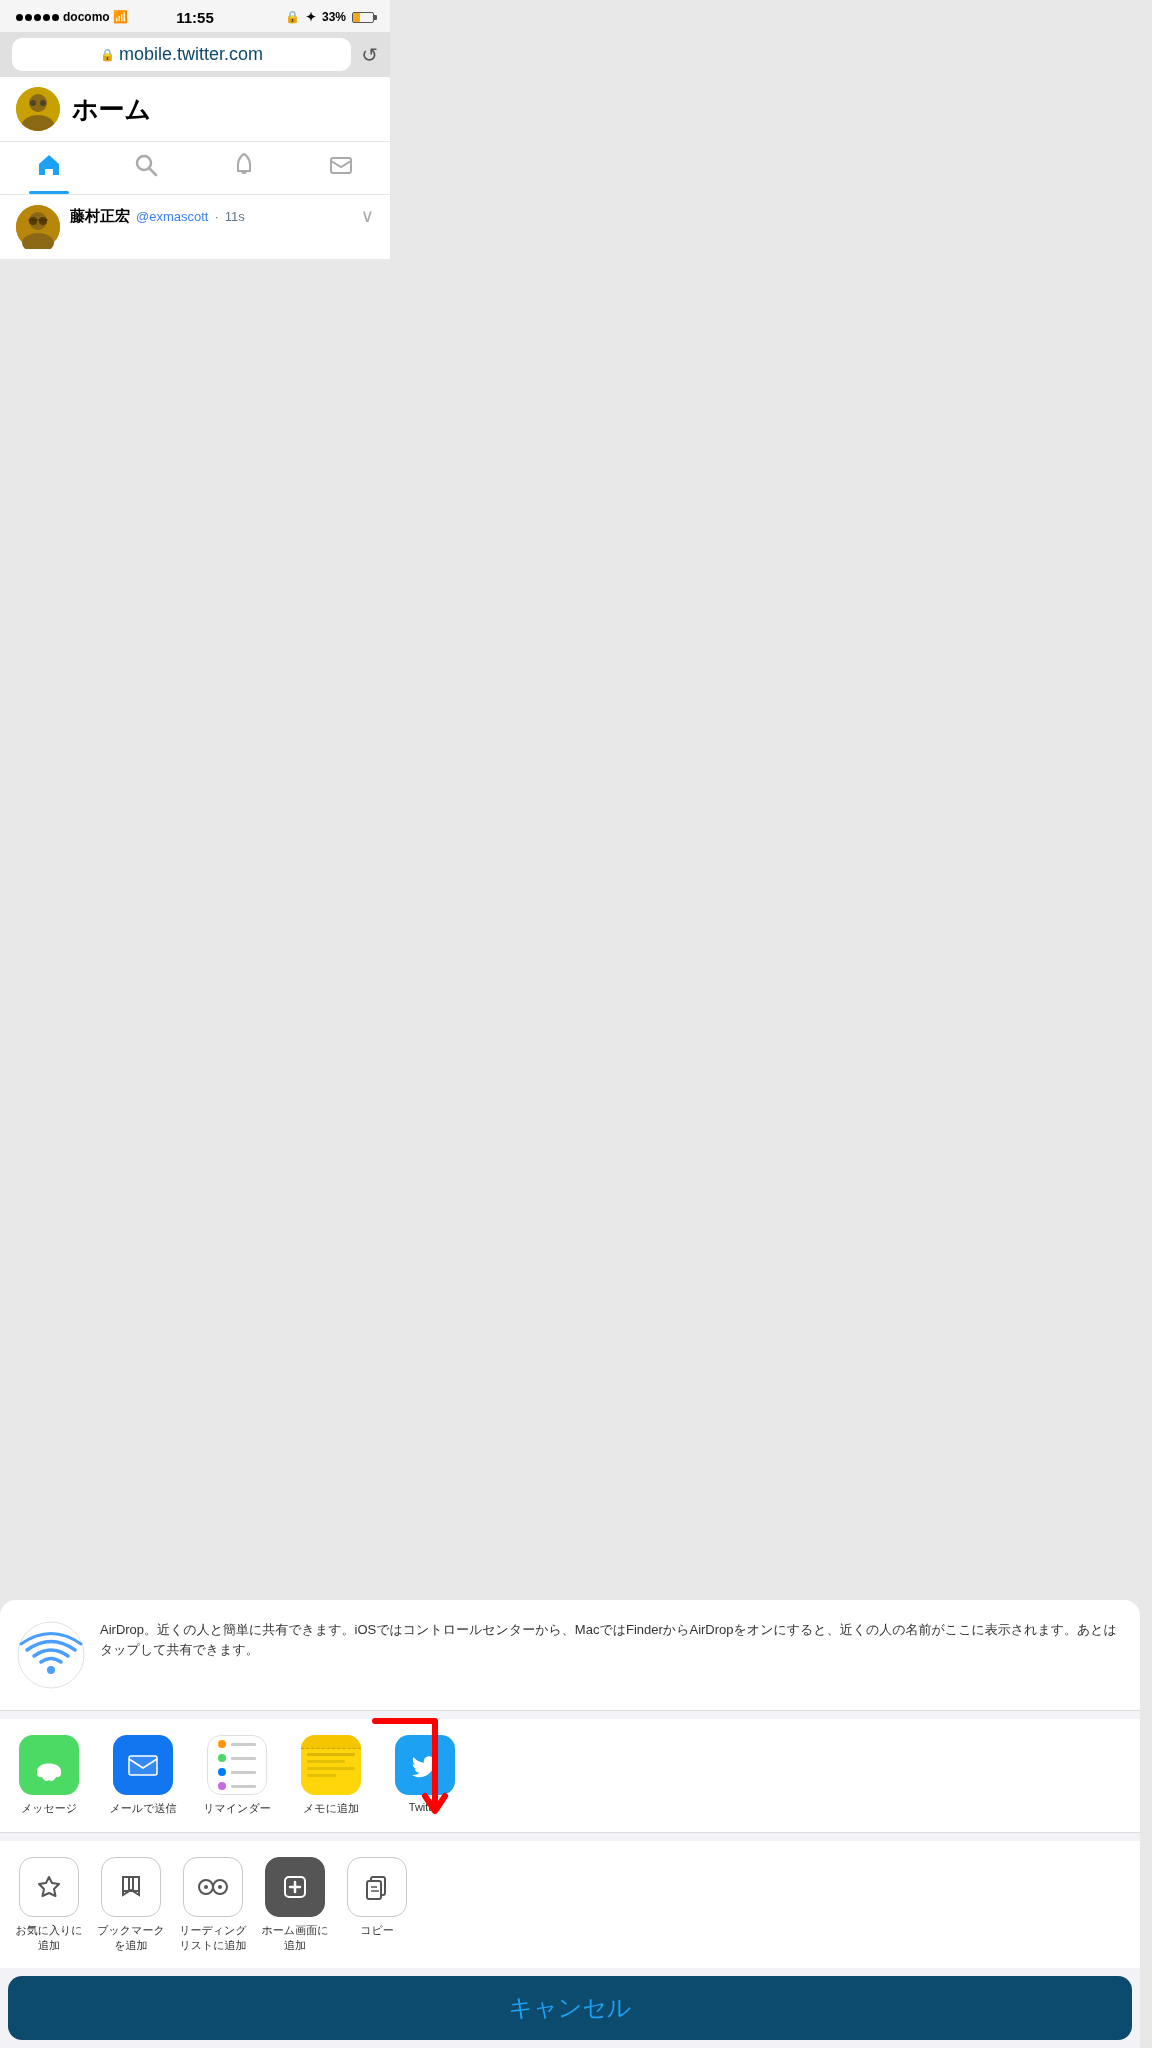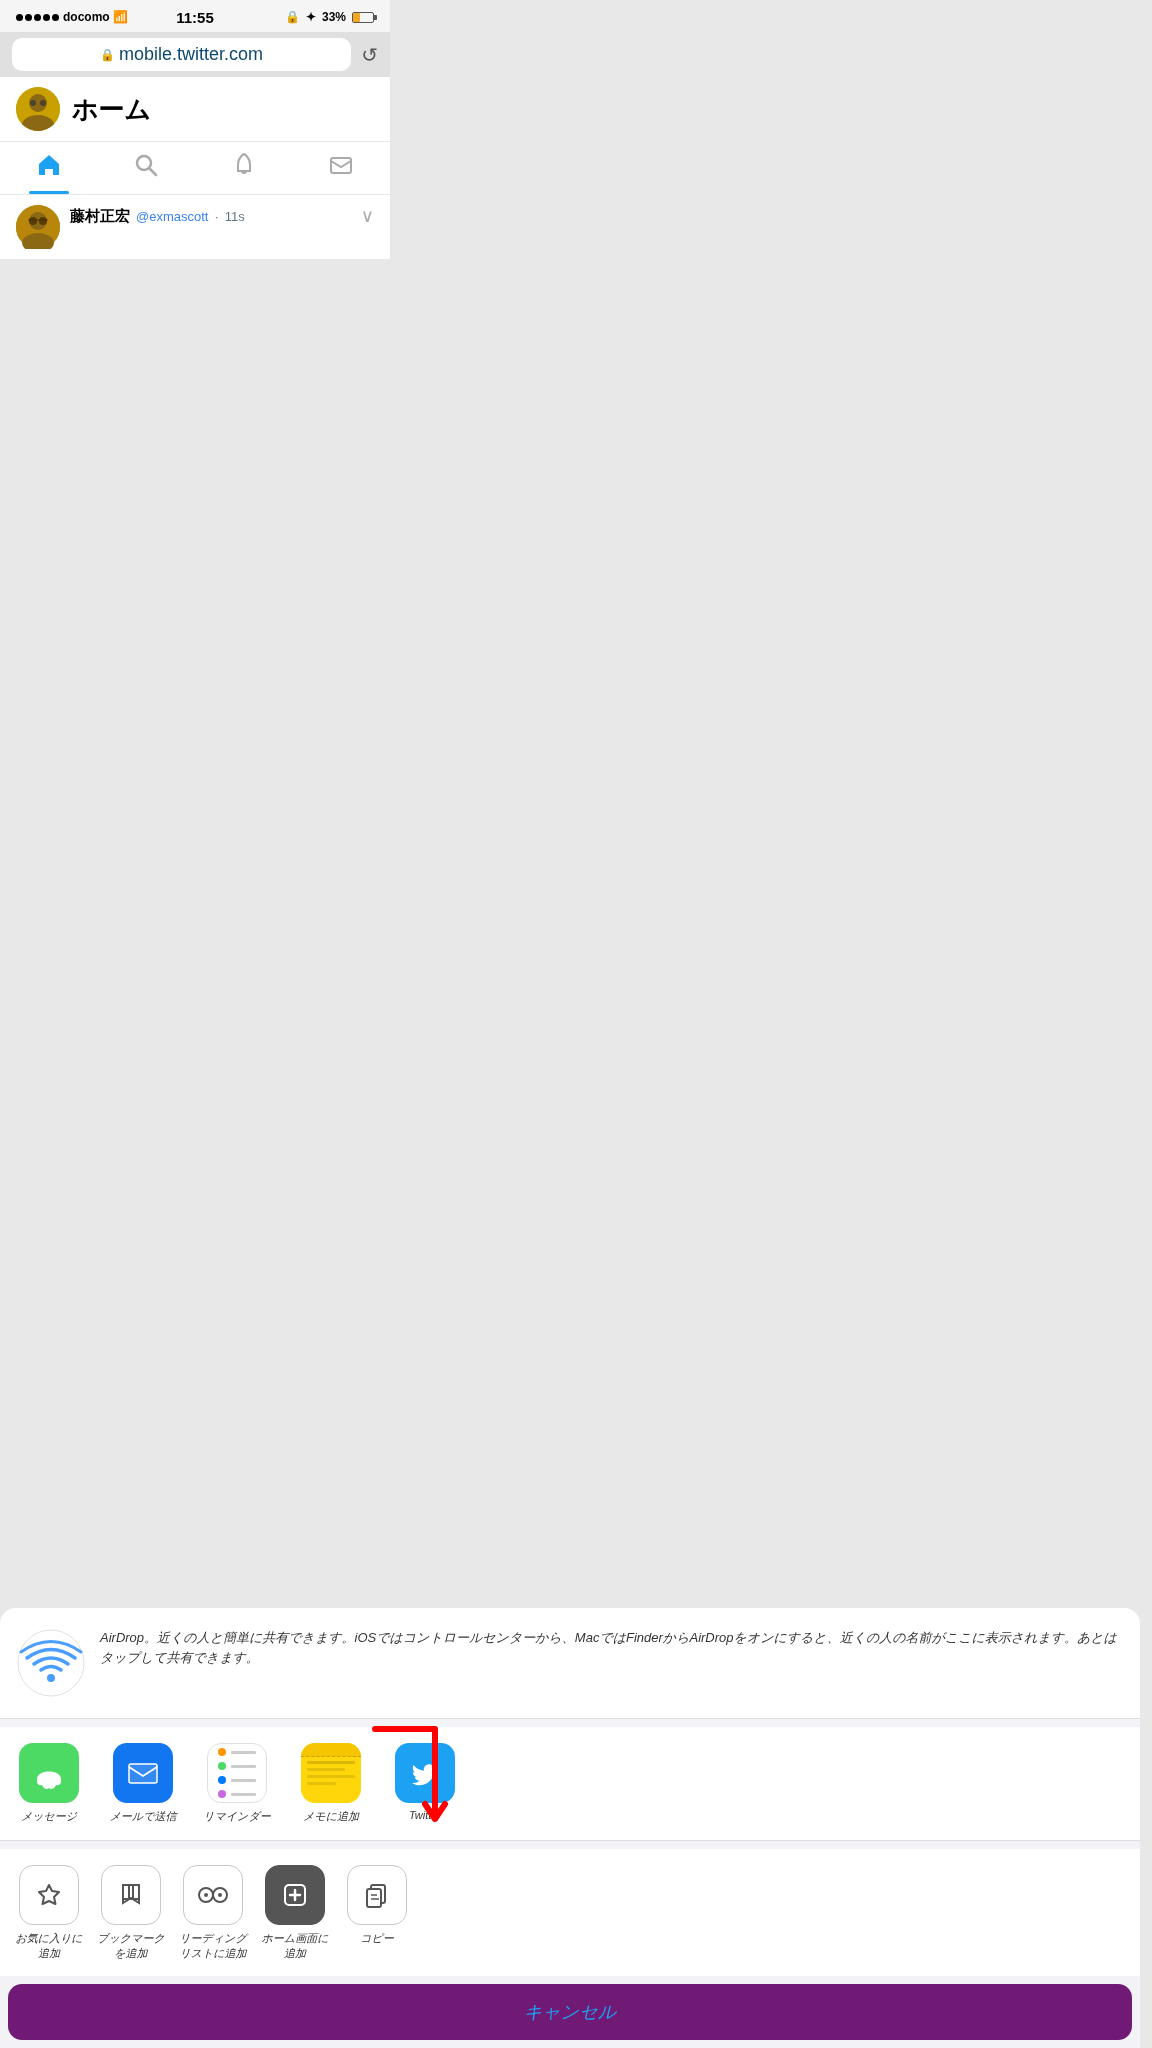--- a/index.html
+++ b/index.html
@@ -126,21 +126,20 @@
     .tweet-chevron { color: #aaa; font-size: 18px; margin-left: auto; }
     .tweet-text { font-size: 15px; line-height: 1.5; color: #14171a; }
 
     
     .share-sheet-overlay {
       position: fixed;
       bottom: 0;
       left: 0;
       right: 12px;
       z-index: 100;
-      font-style: italic;
     }
 
     .share-sheet {
       background: #f2f2f7;
       border-radius: 16px 16px 0 0;
       overflow: hidden;
     }
 
     
     .airdrop-section {
@@ -221,26 +220,26 @@
     }
     .action-icon-highlighted {
       background: #555;
       border-color: #555;
       color: #fff;
     }
     .action-label { font-size: 11px; color: #333; text-align: center; line-height: 1.3; }
 
     
     .cancel-btn {
-      background: #701a75;
+      background: #0c4a6e;
       margin: 8px 8px 8px 8px;
       border-radius: 14px;
       padding: 16px;
       text-align: center;
-      font-size: 18px;
+      font-size: 24px;
       color: #1da1f2;
       font-weight: 500;
       cursor: pointer;
     }
 
     
     .airdrop-svg { width: 70px; height: 70px; }
   </style>
 </head>
 <body>

